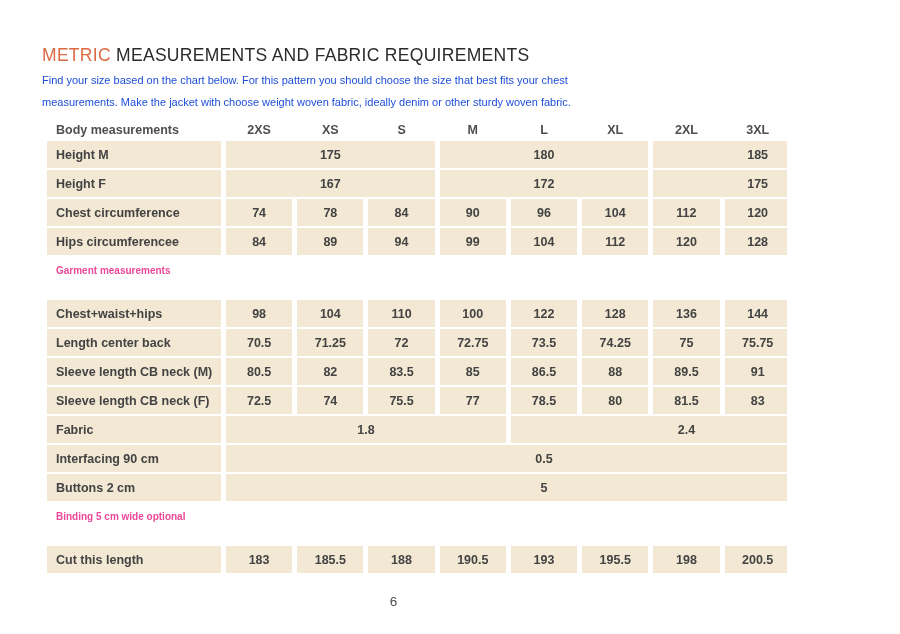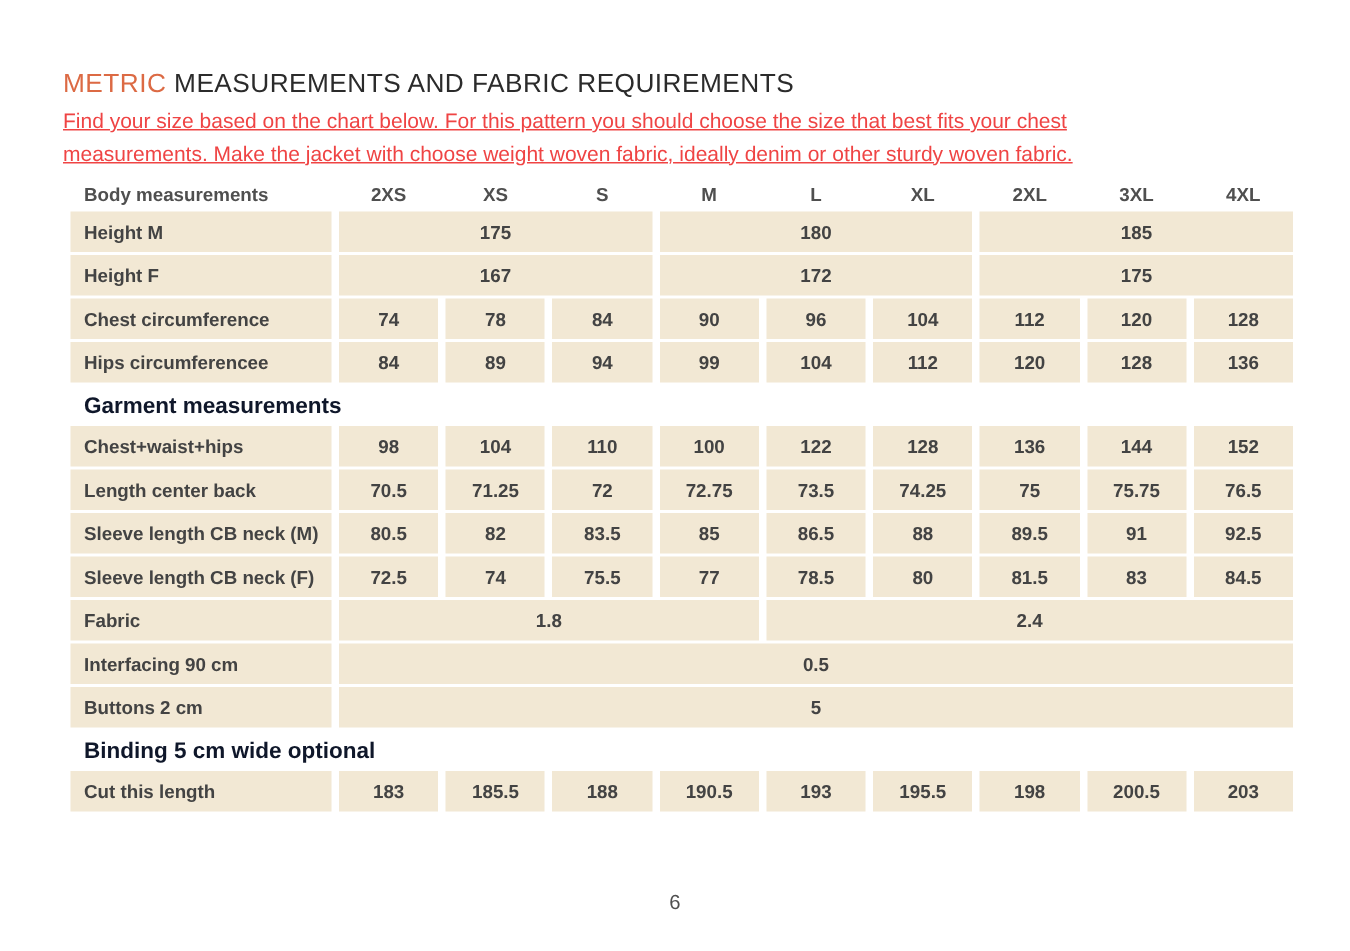--- a/index.html
+++ b/index.html
@@ -3,43 +3,42 @@
 <meta charset="utf-8">
 <style>
   html, body {
     margin: 0;
     padding: 0;
     background: #ffffff;
     font-family: "Liberation Sans", sans-serif;
   }
   .page {
     position: relative;
-    width: 900px;
+    width: 787px;
     height: 634px;
     background: #ffffff;
     overflow: hidden;
   }
   .content {
     padding: 44px 38px 0 42px;
   }
   .title {
     margin: 0;
     font-size: 17.5px;
     font-weight: 500;
     letter-spacing: 0.3px;
     color: #2b2b2b;
     line-height: 22px;
   }
   .title .accent { color: var(--accent, #dc6a44); }
   .intro {
     margin-top: 4px;
-    font-size: 14px;
+    font-size: 11px;
     line-height: 21.5px;
-    color: #ef4444;
-    text-decoration: underline;
+    color: #1d4ed8;
   }
   .mtable {
     width: 815px;
     margin-left: 5px;
     margin-top: 9px;
     font-weight: bold;
   }
   .trow {
     display: grid;
     grid-template-columns: 174px repeat(9, 1fr);
@@ -62,23 +61,23 @@
     box-sizing: border-box;
   }
   .head-row { margin-bottom: 4px; }
   .head-row .cell {
     background: transparent;
     height: 15px;
     color: #4f4f4f;
     font-size: 12.5px;
   }
   .section-row {
-    padding: 7px 0 6px 9px;
-    font-size: 15px;
-    color: #0f172a;
+    padding: 7px 0 22px 9px;
+    font-size: 10px;
+    color: #ec4899;
     line-height: 14px;
   }
   .page-number {
     position: absolute;
     left: 0;
     top: 594px;
     width: 100%;
     text-align: center;
     font-size: 13.5px;
     color: #4f4f4f;

